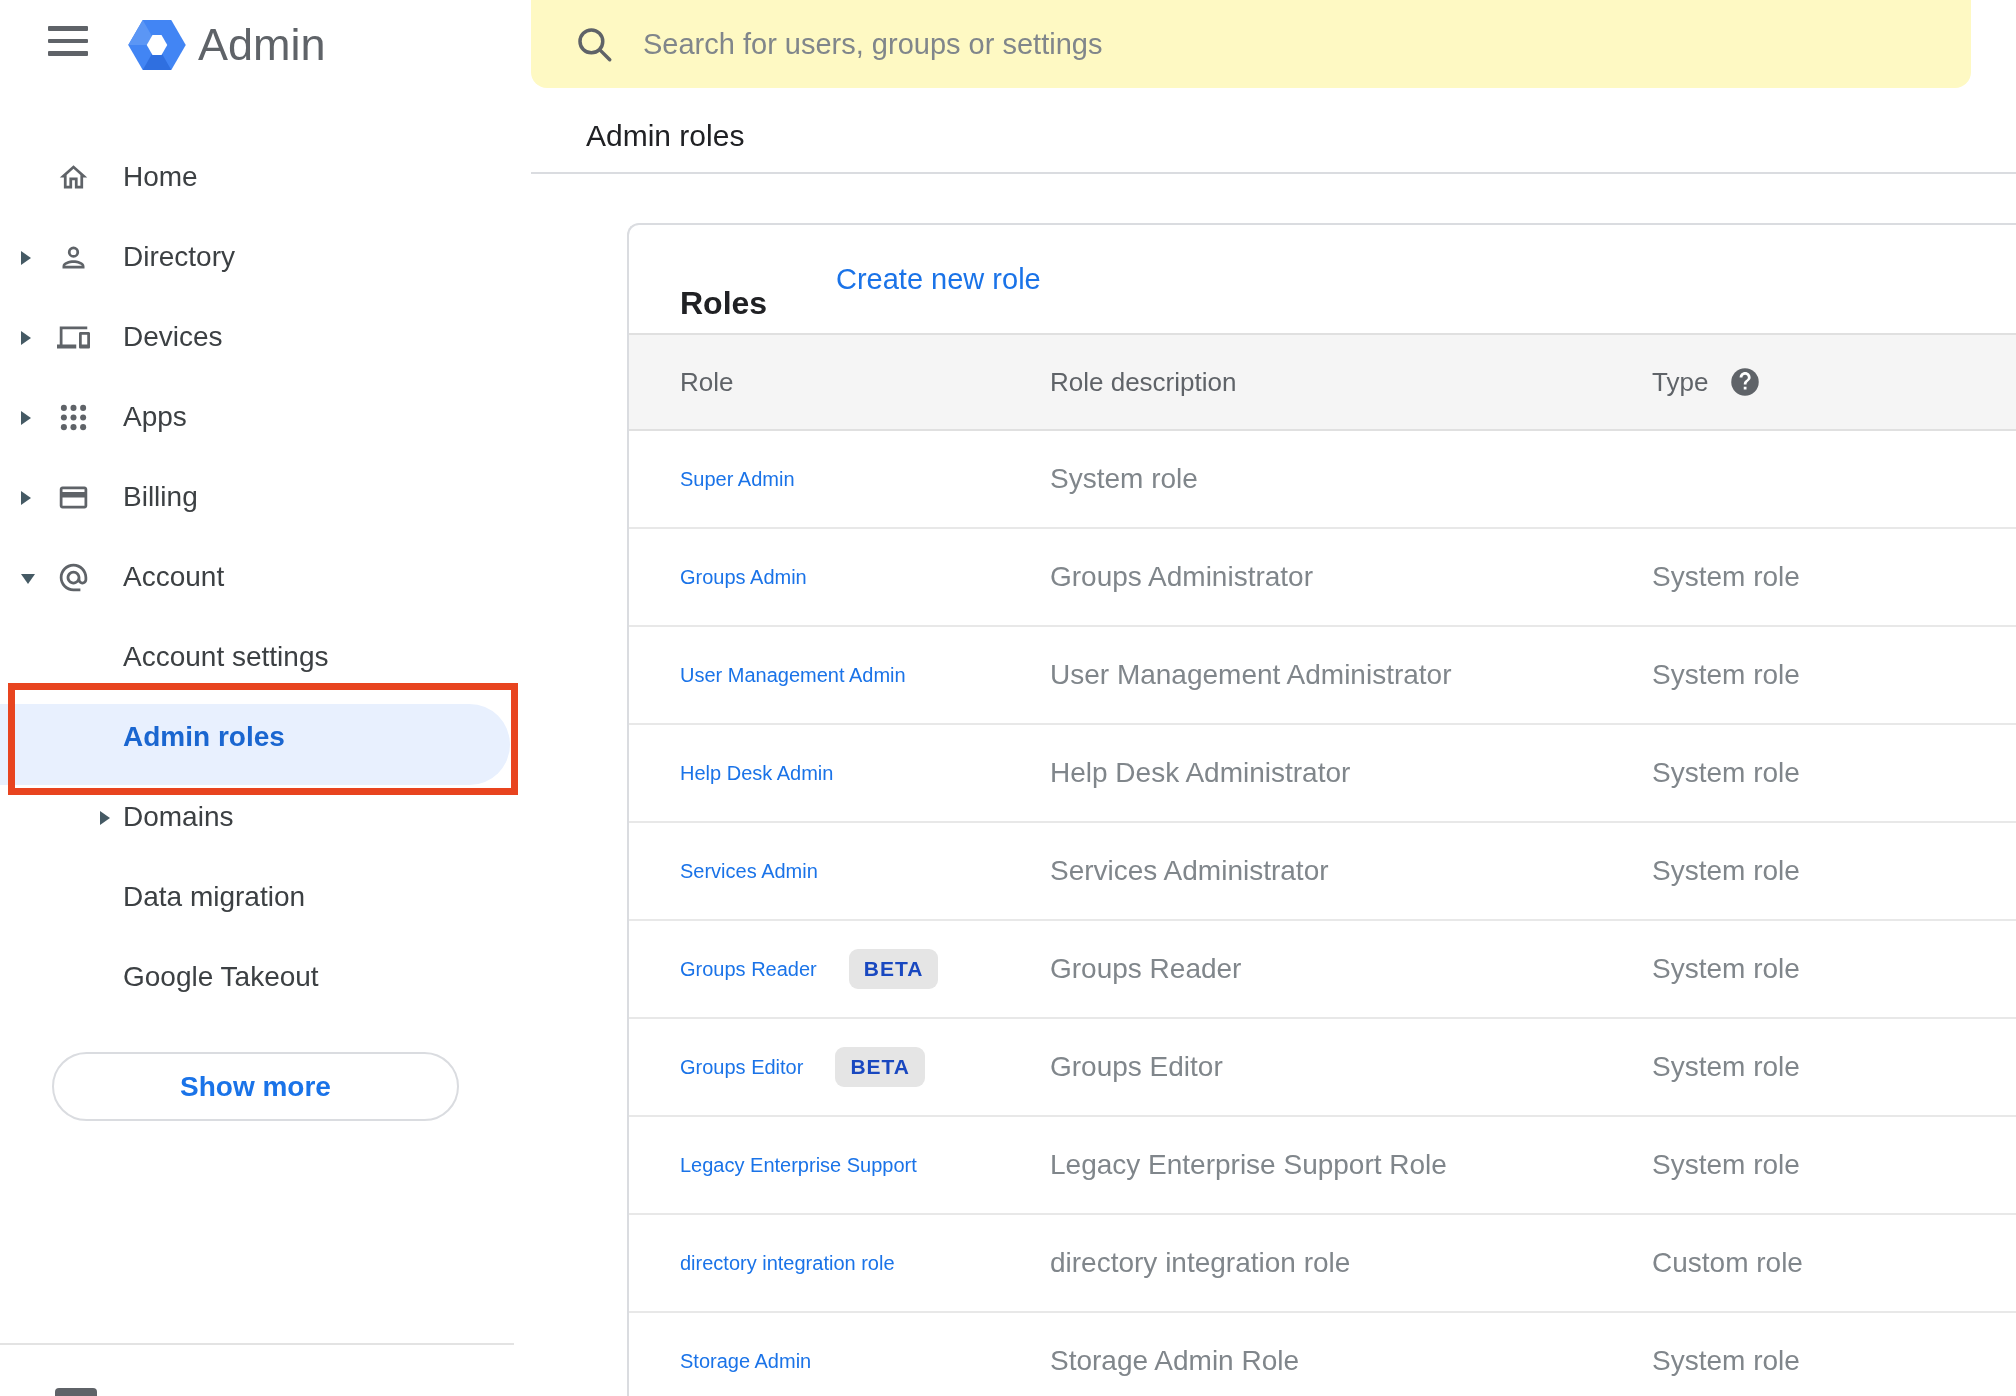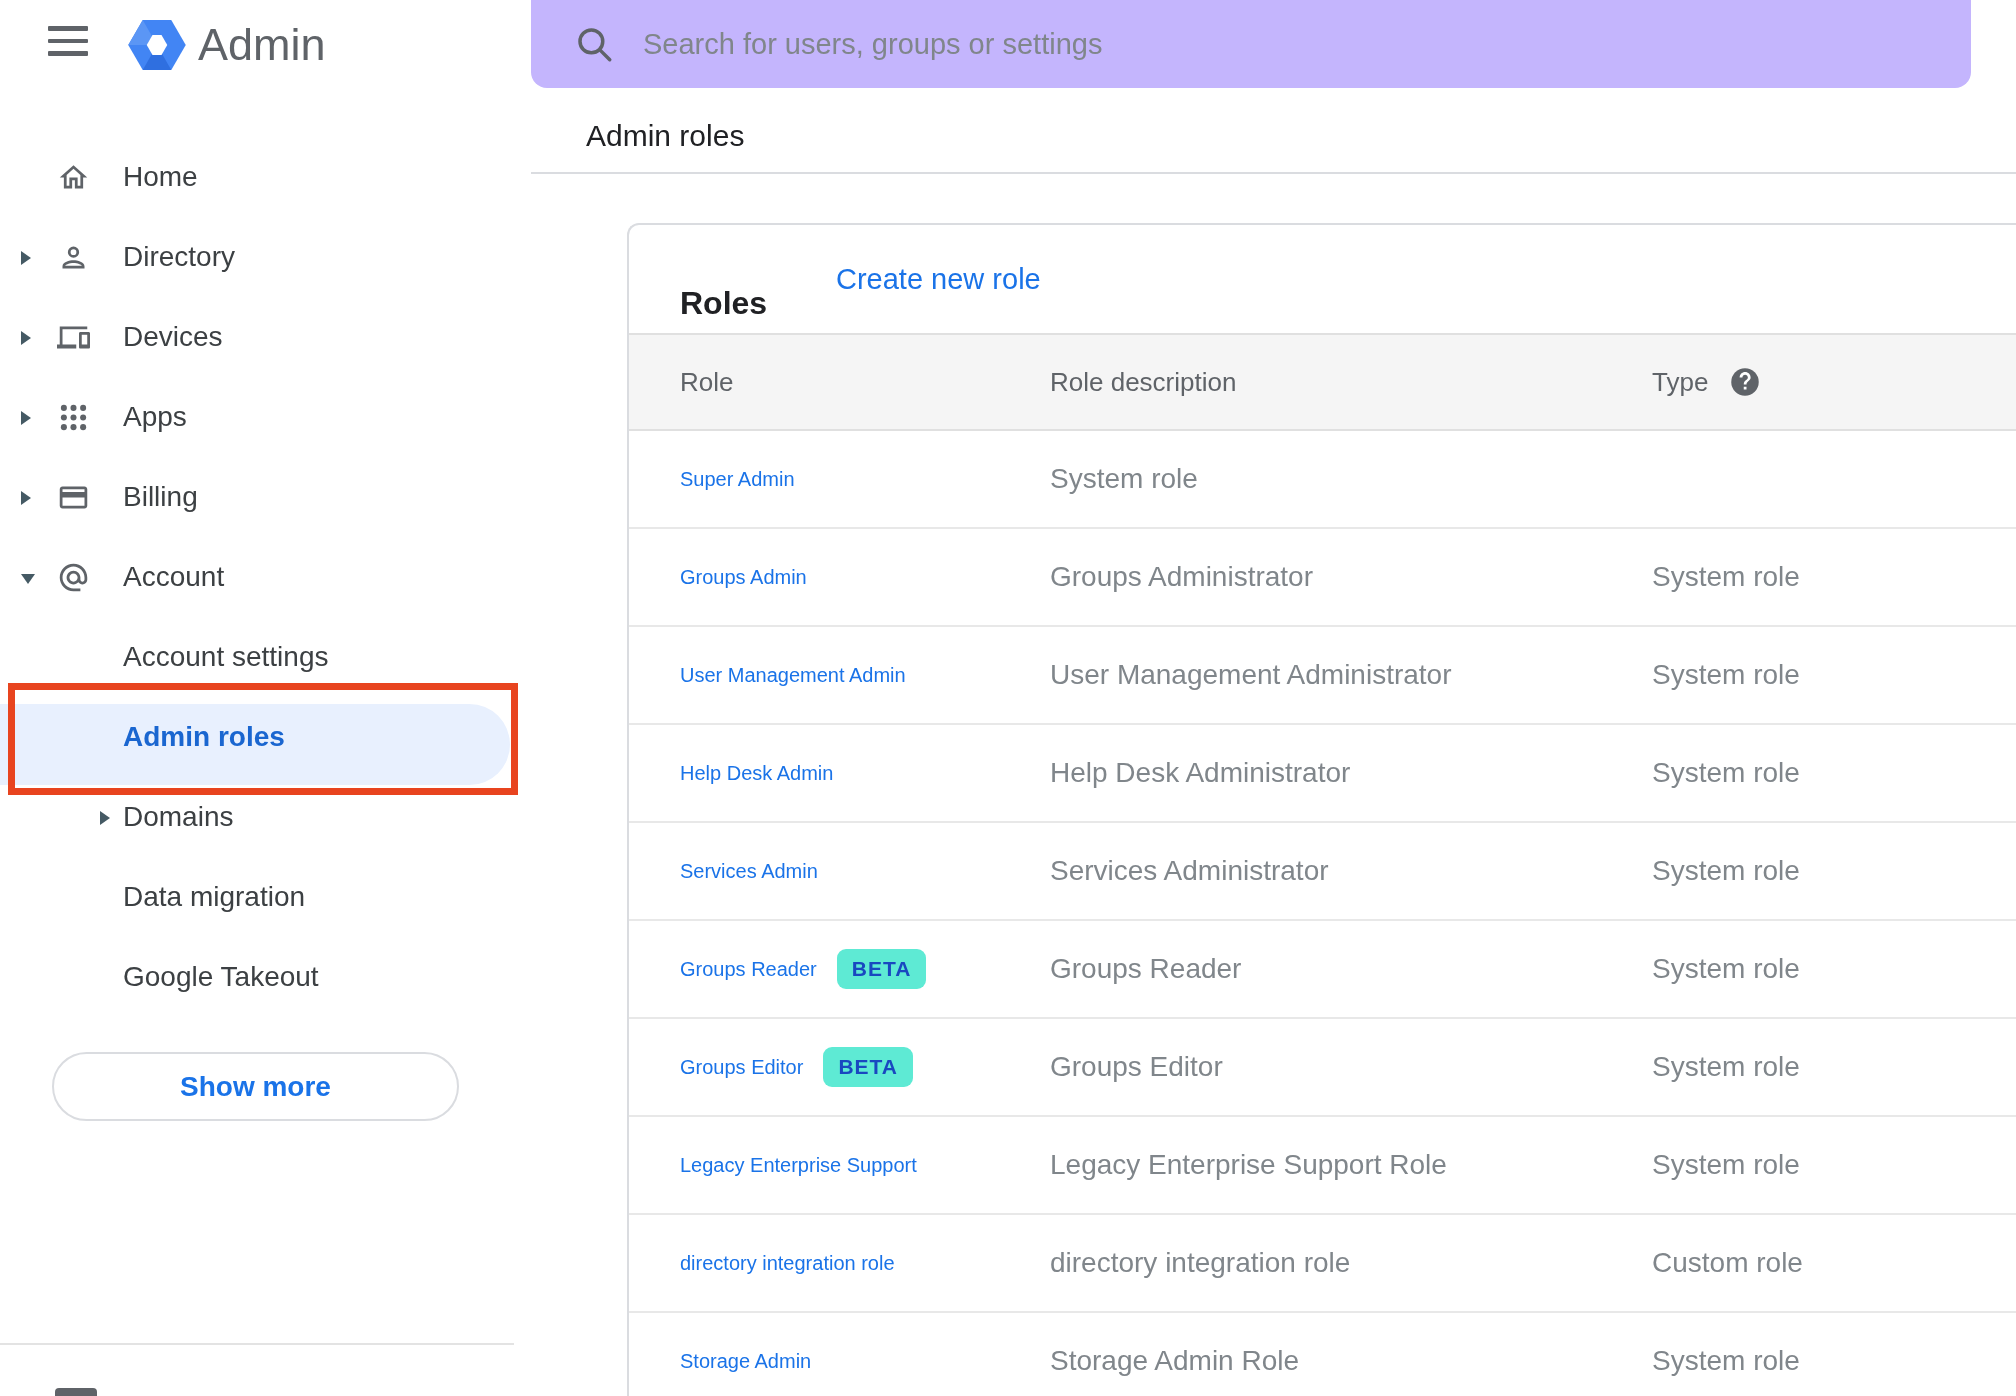--- a/index.html
+++ b/index.html
@@ -24,42 +24,42 @@
   .nav-item.selected .pill { position:absolute; left:0; top:7px; width:510px; height:81px; background:#e8f0fe; border-radius:0 42px 42px 0; }
   .nav-item.selected .lbl { color:#1a66d0; font-weight:bold; z-index:2; }
   #annotation-box { position:absolute; left:8px; top:683px; width:510px; height:112px; border:7px solid #e8441f; z-index:5; pointer-events:none; }
 
   .show-more { position:absolute; left:52px; top:1052px; width:407px; height:69px; border:2px solid #dadce0; border-radius:36px; background:#fff; color:#1a73e8; font-size:28px; font-weight:bold; font-family:inherit; cursor:pointer; }
   .sb-bottom-divider { position:absolute; left:0; top:1343px; width:514px; height:2px; background:#e3e3e3; }
   .sb-partial-icon { position:absolute; left:55px; top:1388px; width:42px; height:8px; background:#5f6368; border-radius:4px 4px 0 0; }
 
   
   #main { position:absolute; left:531px; top:0; width:1485px; height:1396px; }
-  .searchbar { position:absolute; left:0; top:0; width:1440px; height:88px; background:#c4b5fd; border-radius:0 0 16px 16px; }
+  .searchbar { position:absolute; left:0; top:0; width:1440px; height:88px; background:#fef9c3; border-radius:0 0 16px 16px; }
   .searchbar svg { position:absolute; left:42px; top:23px; }
   .searchbar input { position:absolute; left:112px; top:0; width:1280px; height:88px; border:none; background:transparent; outline:none; font-size:29px; color:#3c4043; font-family:inherit; }
   .searchbar input::placeholder { color:#80868b; opacity:1; }
   .breadcrumb { position:absolute; left:55px; top:119px; font-size:30px; color:#202124; }
   .crumb-divider { position:absolute; left:0; top:172px; width:1485px; height:2px; background:#dadce0; }
 
   
   .card { position:absolute; left:96px; top:223px; width:1400px; height:1190px; border:2px solid #dadce0; border-right:none; border-radius:12px 0 0 0; background:#fff; overflow:hidden; }
   .card-header { position:relative; height:108px; }
   .card-title { position:absolute; left:51px; top:0; line-height:108px; font-size:32px; font-weight:bold; color:#202124;margin-top:24px; }
   .create-link { position:absolute; left:207px; top:0; line-height:108px; font-size:29px; color:#1a73e8; cursor:pointer; }
   .thead { position:relative; height:98px; background:#f5f5f5; border-top:2px solid #e0e0e0; border-bottom:2px solid #e0e0e0; }
   .thead .th { position:absolute; top:0; line-height:94px; font-size:26px; color:#5f6368; white-space:nowrap; }
   .th-role { left:51px; } .th-desc { left:421px; }
   .th-type { left:1023px; display:flex; align-items:center; gap:22px; height:94px;text-align:center; }
   .help-ic { width:30px; height:30px; cursor:pointer; }
 
   .trow { position:relative; height:98px; border-bottom:2px solid #e8e8e8; display:grid; grid-template-columns:370px 602px auto; padding-left:51px; align-items:center; }
   .cell-role { display:flex; align-items:center; gap:20px; white-space:nowrap; }
   .role-link { font-size:20px; color:#1a73e8; cursor:pointer; text-decoration:none; white-space:nowrap;text-align:right; }
-  .beta-badge { font-size:21px; font-weight:bold; letter-spacing:1px; color:#1948c0; background:#5eead4; padding:8px 15px; border-radius:9px; }
+  .beta-badge { font-size:21px; font-weight:bold; letter-spacing:1px; color:#1948c0; background:#e5e5e5; padding:8px 15px; border-radius:9px;margin-left:12px; }
   .cell-desc, .cell-type { font-size:28px; color:#80868b; white-space:nowrap; }
 </style>
 </head>
 <body>
 
 <div id="stage">
 
   <aside id="sidebar">
     <div class="sb-header">
       <div class="hamburger">

